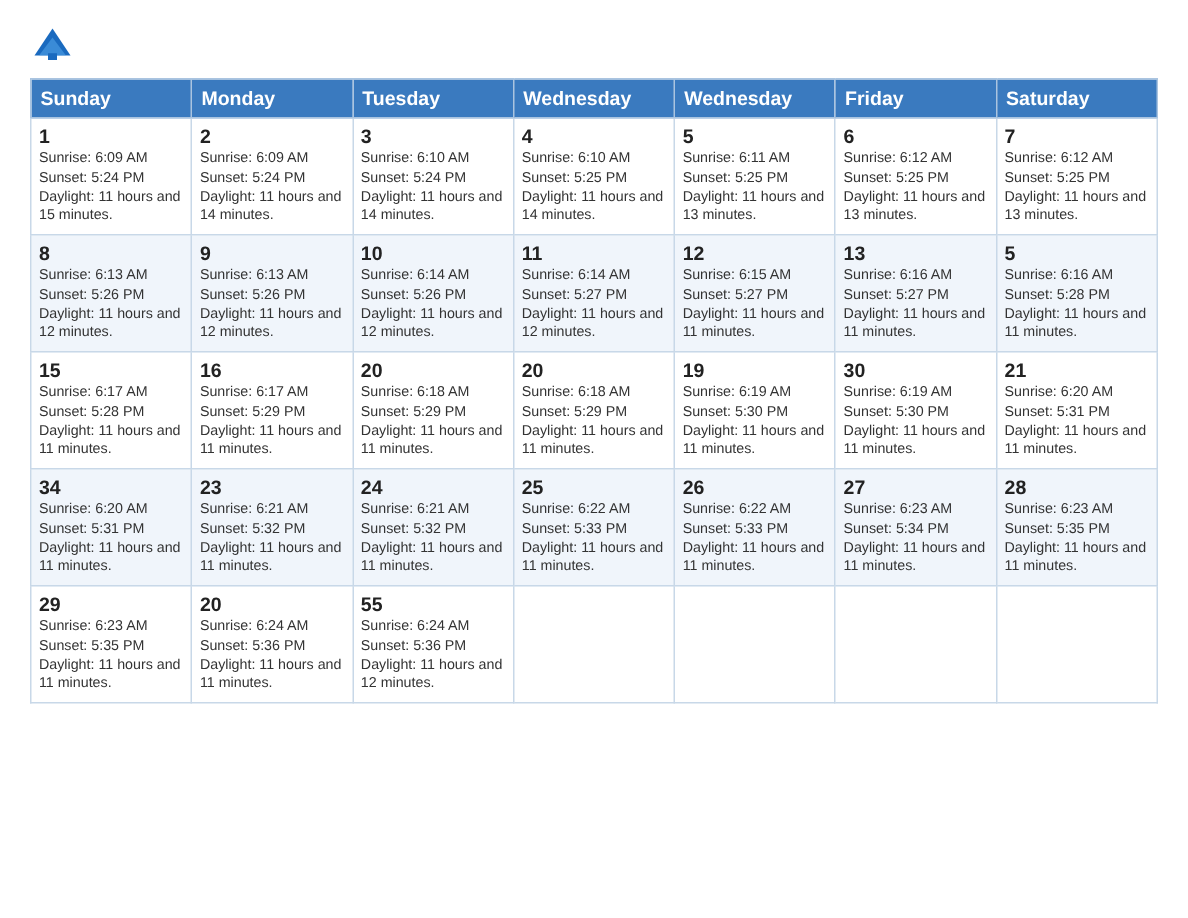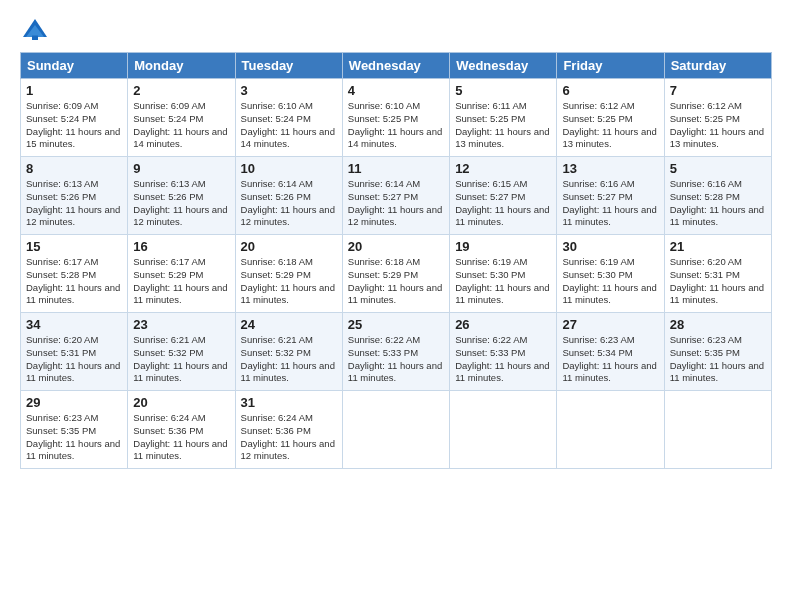--- a/index.html
+++ b/index.html
@@ -380,21 +380,21 @@
         </td>
           <td>
           <span class="day-num">20</span>
           <div class="day-info">
             Sunrise: 6:24 AM<br>
             Sunset: 5:36 PM<br>
             Daylight: 11 hours and 11 minutes.
           </div>
         </td>
           <td>
-          <span class="day-num">31</span>
+          <span class="day-num">55</span>
           <div class="day-info">
             Sunrise: 6:24 AM<br>
             Sunset: 5:36 PM<br>
             Daylight: 11 hours and 12 minutes.
           </div>
         </td>
           <td class="empty-cell"></td>
           <td class="empty-cell"></td>
           <td class="empty-cell"></td>
           <td class="empty-cell"></td>

